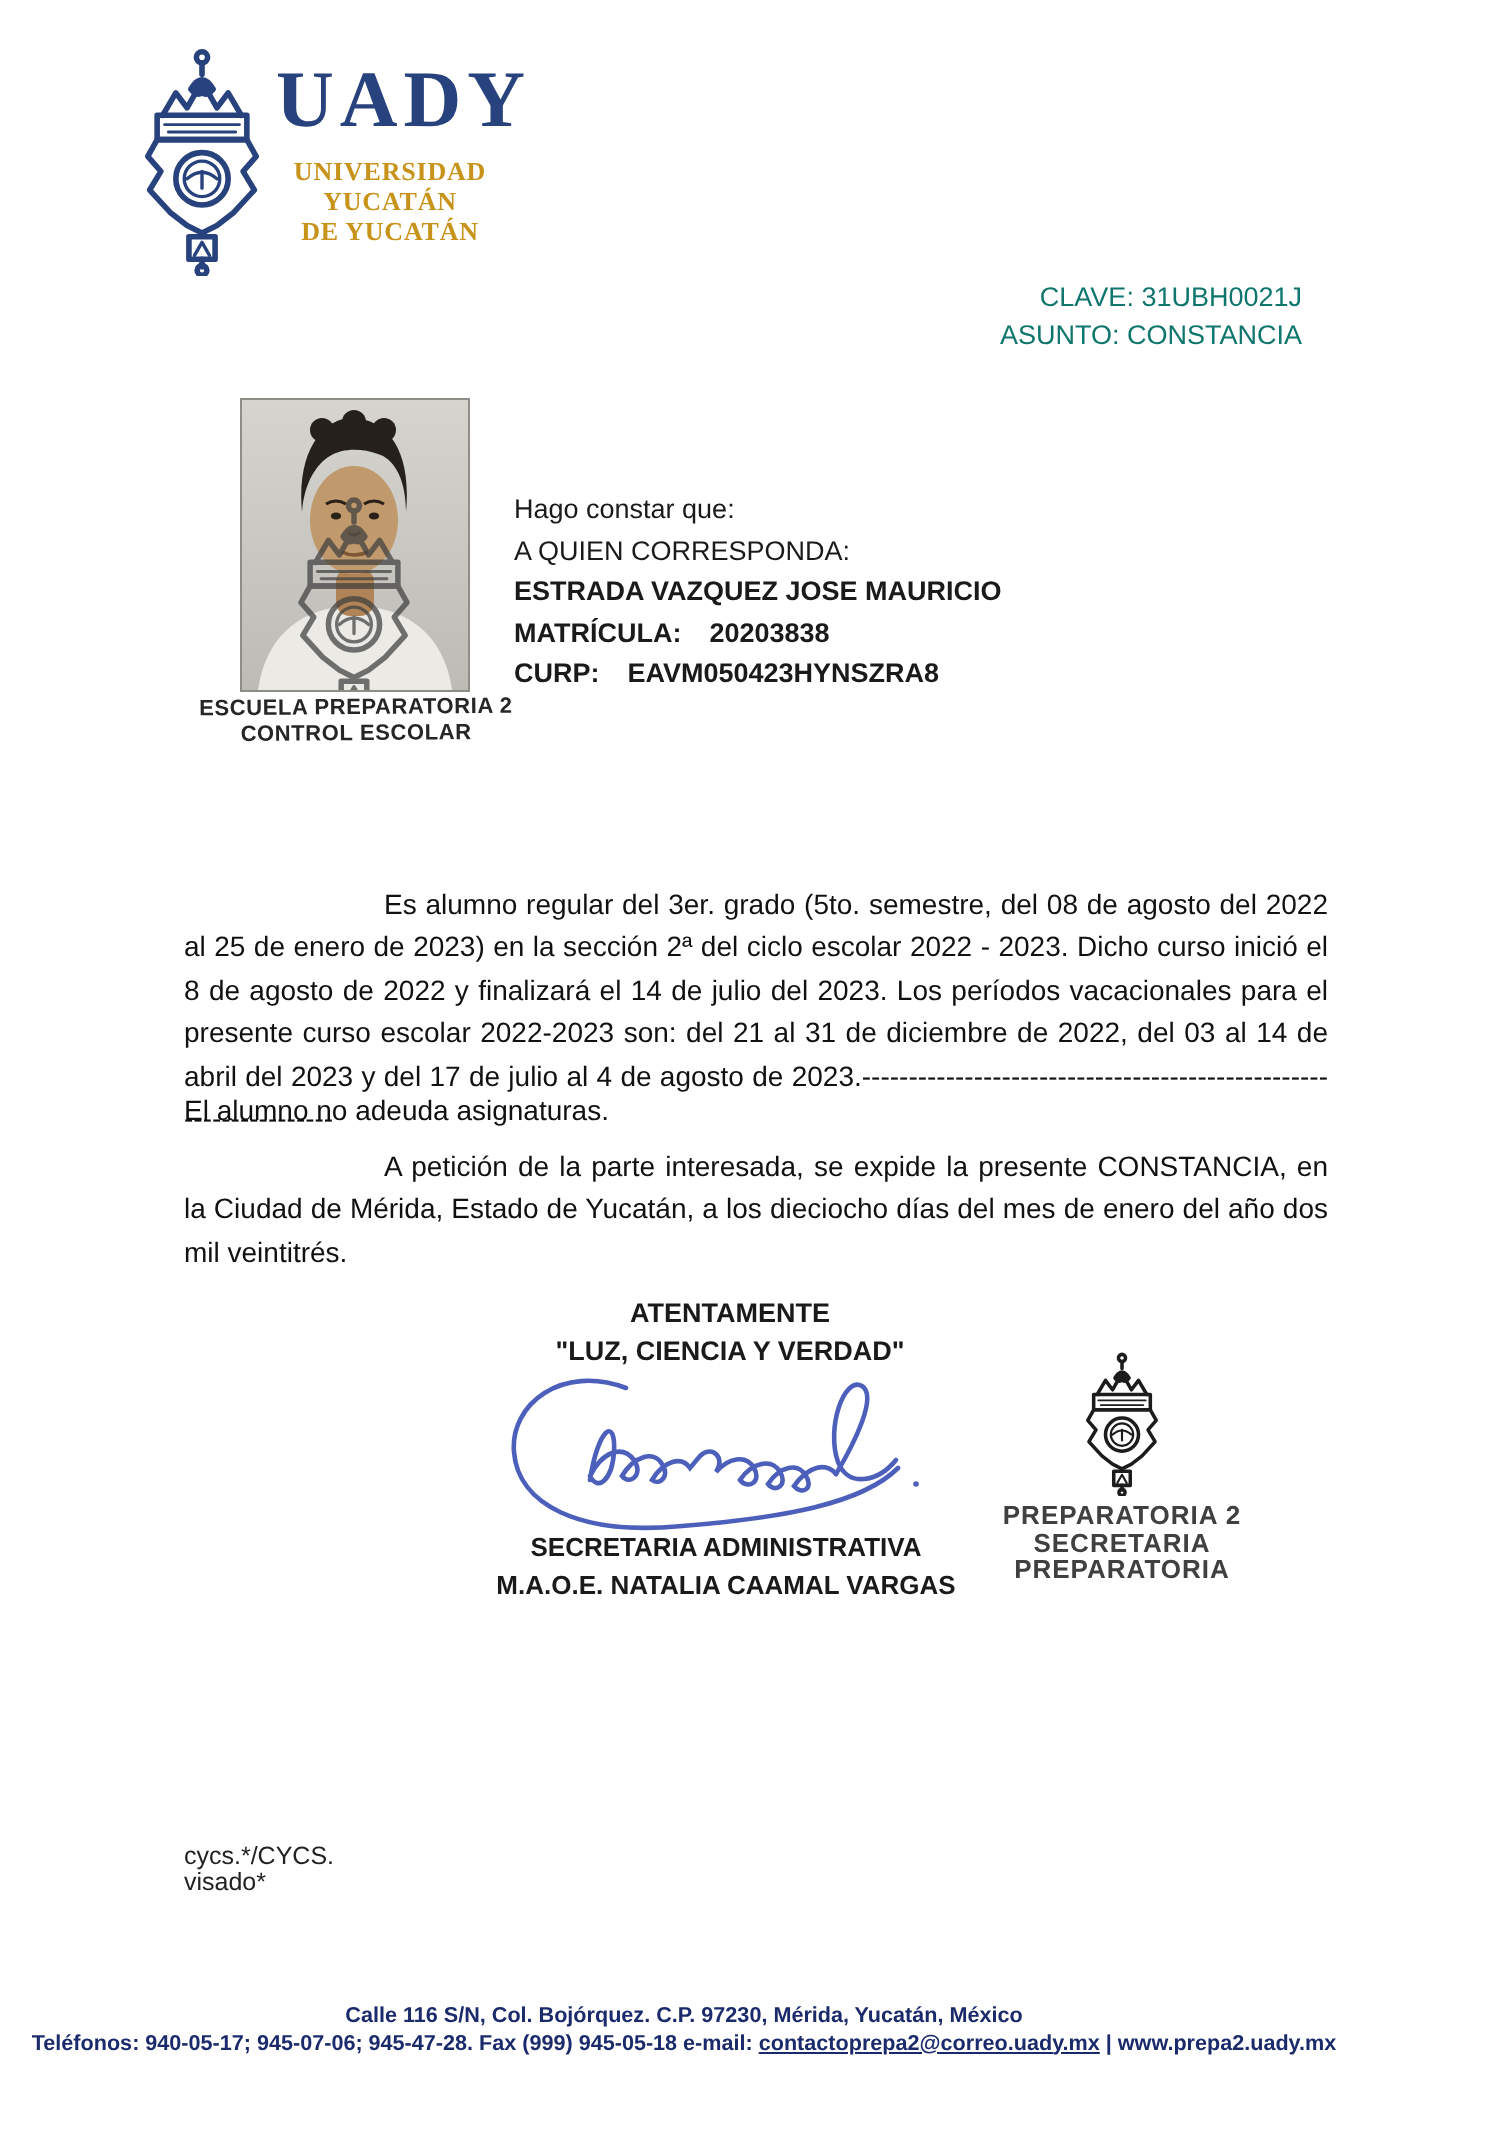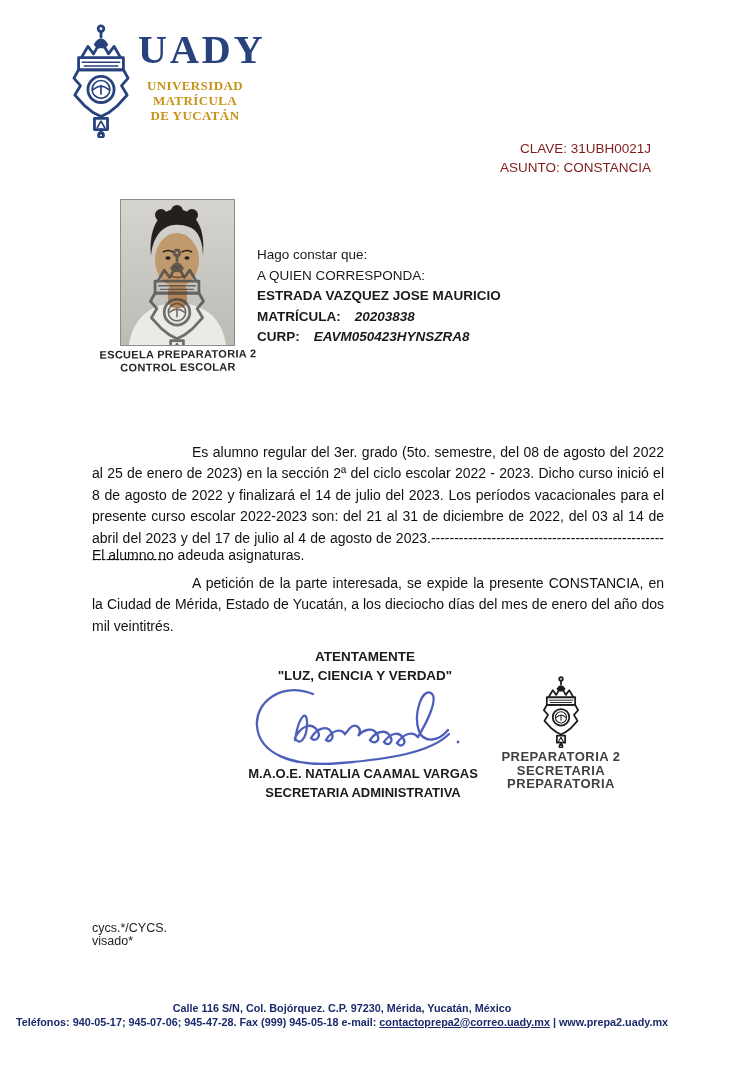--- a/index.html
+++ b/index.html
@@ -23,36 +23,36 @@
     font-family:"Liberation Serif", serif; font-weight:bold;
     font-size:13px; line-height:15px; color:#c8931a; letter-spacing:0.4px;
   }
   #school-name {
     left:420px; top:46px; width:320px; text-align:center;
     font-weight:bold; font-size:13.5px; color:#cf9b17;
   }
 
   
   #ref-block { right:104px; top:139px; width:300px; text-align:right;
-    font-size:13.5px; line-height:19px; color:#7f1d1d; }
+    font-size:13.5px; line-height:19px; color:#0f766e; }
 
   
   #photo {
     left:120px; top:199px; width:115px; height:147px;
     border:1px solid #8f8d88; background:#d2d0cb; overflow:hidden;
   }
   #photo svg { display:block; }
   #photo-caption {
     left:88px; top:348px; width:180px; text-align:center;
     font-weight:bold; font-size:11px; line-height:13px; color:#262626;
     letter-spacing:0.3px; transform:rotate(-0.5deg);
   }
   #student-block { left:257px; top:245px; width:350px; font-size:13.5px; line-height:20.6px; }
   #student-block .bold { font-weight:bold; }
-  #student-block .val { margin-left:14px; font-weight:bold;font-style:italic; }
+  #student-block .val { margin-left:14px; font-weight:bold; }
 
   
   .para {
     left:92px; width:572px; font-size:14px; line-height:21.4px;
     text-align:justify; color:#111;margin-top:35px;
   }
   #para1 { top:407px; text-indent:100px; }
   #para2 { top:510px; text-align:left; }
   #para3 { top:538px; text-indent:100px; }
 
@@ -110,21 +110,21 @@
 </svg>
 
 <div id="page">
 
   <svg id="crest-logo" class="abs" viewBox="0 0 70 122">
     <use href="#crest"></use>
   </svg>
   <div id="uady-wordmark" class="abs">UADY</div>
   <div id="uady-subtitle" class="abs">
     <div>UNIVERSIDAD</div>
-    <div>MATRÍCULA</div>
+    <div>YUCATÁN</div>
     <div>DE YUCATÁN</div>
   </div>
 
   <div id="ref-block" class="abs">
     <div>CLAVE: 31UBH0021J</div>
     <div>ASUNTO: CONSTANCIA</div>
   </div>
 
   <div id="photo" class="abs">
     <svg width="113" height="145" viewBox="0 0 113 145">
@@ -182,22 +182,22 @@
   <svg id="signature-svg" class="abs" viewBox="0 0 235 96">
     <g fill="none" stroke="#3d52b5" stroke-width="2.3" stroke-linecap="round" opacity="0.92">
       <path d="M70 14 C38 2 12 22 14 46 C16 72 46 88 98 83 C148 79 188 72 206 54"></path>
       <path d="M52 60 C56 34 65 28 64 46 C63 60 56 66 52 58 C58 46 68 42 74 50 C79 57 72 63 68 58 C74 48 84 45 88 52 C92 58 87 63 83 60 C89 50 98 48 102 54 L107 48 C113 42 120 49 115 56 C121 49 130 47 134 54 C138 61 131 65 127 60 C133 51 143 49 147 56 C151 62 145 67 141 62 C147 53 156 51 160 58 C164 64 158 68 154 63 C161 53 170 51 175 57"></path>
       <path d="M175 57 C184 42 196 18 188 13 C179 8 170 34 176 51 C181 64 196 61 205 50"></path>
       <circle cx="215" cy="62" r="1.4" fill="#3d52b5" stroke="none"></circle>
     </g>
   </svg>
 
   <div id="signer" class="abs">
+    <div>SECRETARIA ADMINISTRATIVA</div>
     <div>M.A.O.E.  NATALIA CAAMAL VARGAS</div>
-    <div>SECRETARIA ADMINISTRATIVA</div>
   </div>
 
   <div id="stamp" class="abs">
     <svg id="stamp-crest" viewBox="0 0 70 122">
       <use href="#crest"></use>
     </svg>
     <div class="stamp-line first">PREPARATORIA 2</div>
     <div class="stamp-line">SECRETARIA</div>
     <div class="stamp-line">PREPARATORIA</div>
   </div>

